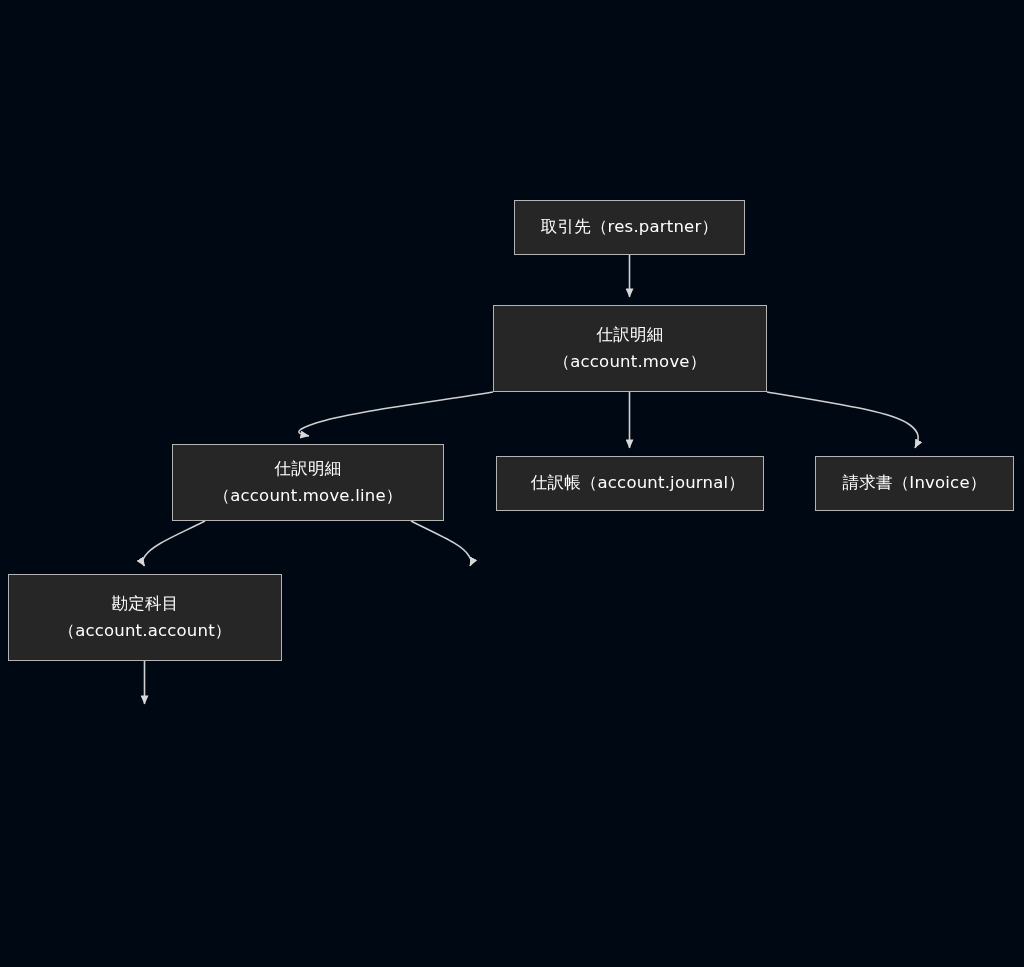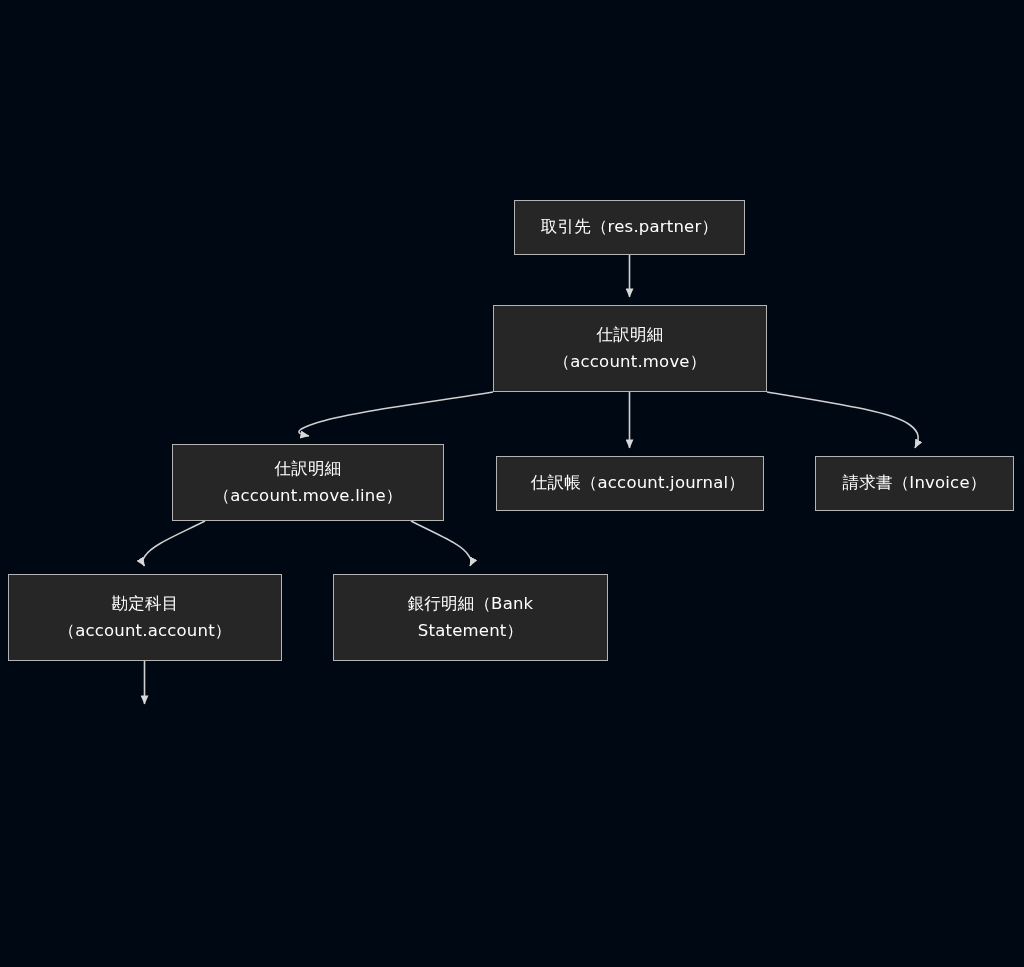--- a/index.html
+++ b/index.html
@@ -96,19 +96,15 @@
 
   <div class="node" style="left:815px; top:456px; width:199px; height:55px;">
     <span class="node-label">請求書（Invoice）</span>
   </div>
 
   <div class="node" style="left:8px; top:574px; width:274px; height:87px;justify-content:center;">
     <span class="node-label">勘定科目
 （account.account）</span>
   </div>
 
-  <div class="node" style="left:333px; top:574px; width:275px; height:87px;">
-    <span class="node-label">銀行明細（Bank
-Statement）</span>
-  </div>
 
 
 </div>
 
 </body></html>

